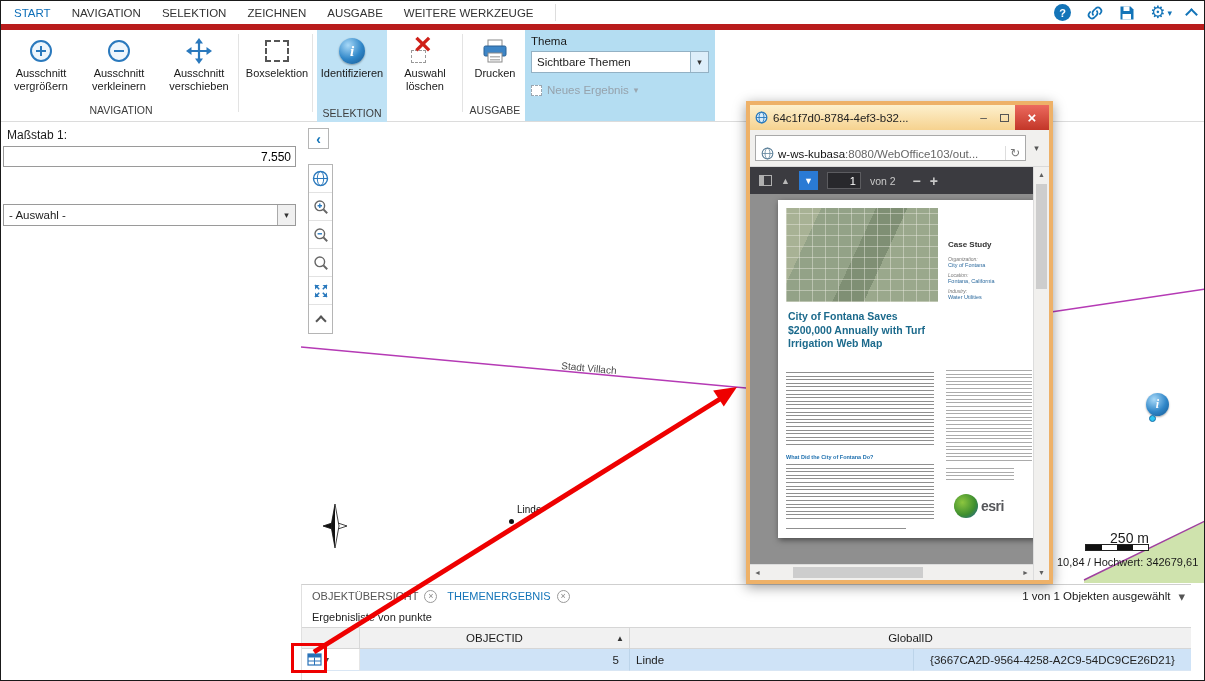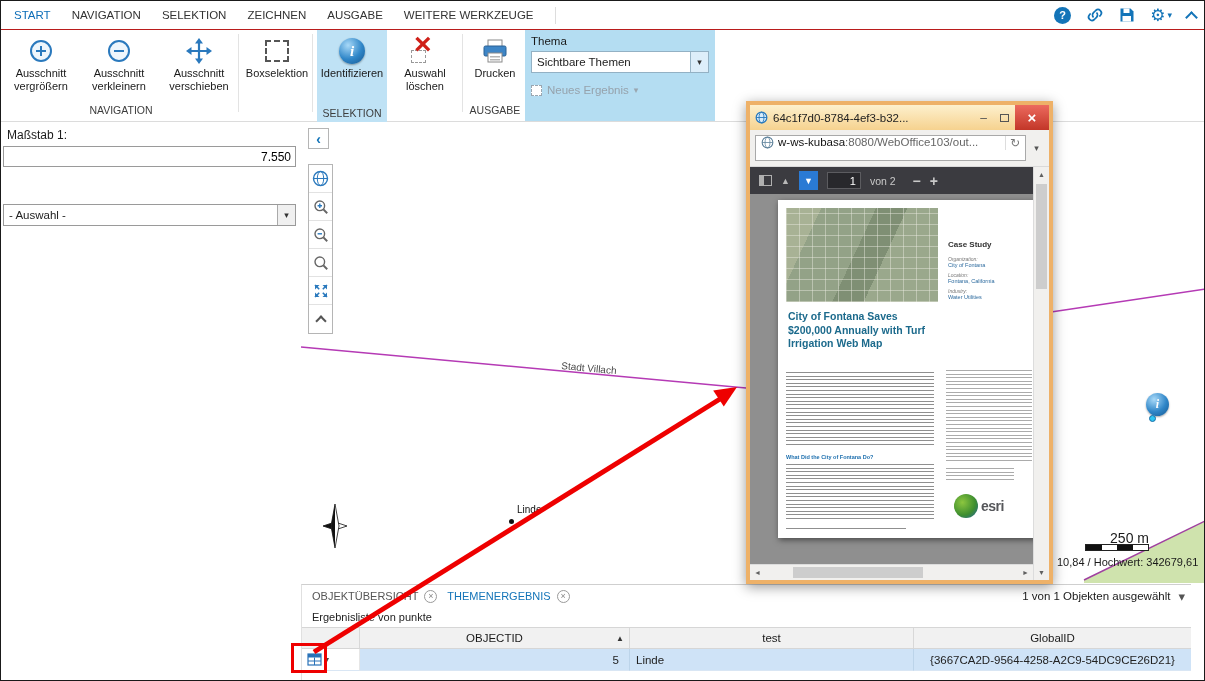--- a/index.html
+++ b/index.html
@@ -1,21 +1,21 @@
 <!DOCTYPE html>
 <html><head>
 <meta charset="utf-8">
 <style>
 *{margin:0;padding:0;box-sizing:border-box}
 html,body{width:1205px;height:681px}
 body{font-family:"Liberation Sans","DejaVu Sans",sans-serif;font-size:12px;color:#222;background:#fff}
 #stage{position:relative;width:1205px;height:681px;background:#fff;border:1px solid #1a1a1a;overflow:hidden}
 
 
-#menubar{position:absolute;left:0;top:0;width:1203px;height:29px;background:#fff;border-bottom:1px solid #b91c1c;display:flex;align-items:center;padding-left:13px;gap:21px;z-index:5}
+#menubar{position:absolute;left:0;top:0;width:1203px;height:29px;background:#fff;border-bottom:6px solid #b91c1c;display:flex;align-items:center;padding-left:13px;gap:21px;z-index:5}
 .mtab{font-size:11.5px;color:#333;white-space:nowrap;cursor:pointer}
 .mtab.active{color:#0d6eb8}
 .msep{width:1px;height:17px;background:#ddd}
 .micons{margin-left:auto;display:flex;align-items:center;gap:15px;padding-right:8px}
 .i-help{width:17px;height:17px;border-radius:50%;background:#1374b8;color:#fff;font-weight:bold;font-size:11px;display:flex;align-items:center;justify-content:center}
 .i-gear{font-size:17px;color:#1374b8;line-height:17px}
 .i-caret{font-size:9px;color:#1374b8}
 .chev-up{width:9px;height:9px;border-left:2px solid #1374b8;border-top:2px solid #1374b8;transform:rotate(45deg);margin-top:4px}
 .gearwrap{display:flex;align-items:center;gap:2px}
 
@@ -97,21 +97,21 @@
 .rowcaret{font-size:8px;color:#444}
 
 
 #popup{position:absolute;left:745px;top:100px;width:307px;height:483px;border:4px solid #eeb168;background:#fff;box-shadow:0 3px 12px rgba(0,0,0,.4);display:flex;flex-direction:column;z-index:40}
 #ptitle{flex:0 0 25px;background:linear-gradient(#fdf0cd,#f6d28f);display:flex;align-items:center;padding-left:5px}
 #ptitle .t{flex:1;font-size:11.5px;color:#222;margin-left:5px;white-space:nowrap;overflow:hidden}
 .winbtn{width:21px;height:25px;display:flex;align-items:center;justify-content:center;color:#555;font-size:12px;cursor:pointer}
 .maxbox{width:9px;height:8px;border:1px solid #555}
 #pclose{width:34px;height:25px;background:linear-gradient(#ec6a5e,#c23628);color:#fff;font-size:15px;font-weight:bold;display:flex;align-items:center;justify-content:center;cursor:pointer}
 #addr{flex:0 0 37px;background:#f1f0ee;border-bottom:1px solid #d9d9d9;display:flex;align-items:center;padding:0 5px;gap:3px}
-#addr-input{flex:1;height:26px;border:1px solid #a9a9a9;background:#fff;display:flex;align-items:flex-start;padding:0 5px;gap:4px;font-size:11.5px;overflow:hidden}
+#addr-input{flex:1;height:26px;border:1px solid #a9a9a9;background:#fff;display:flex;align-items:flex-end;padding:0 5px;gap:4px;font-size:11.5px;overflow:hidden}
 .addr-host{color:#111;white-space:nowrap}
 .addr-rest{color:#666;white-space:nowrap}
 #addr-refresh{margin-left:auto;color:#777;font-size:12px;border-left:1px solid #ddd;padding-left:4px;cursor:pointer}
 #addr-caret{width:15px;text-align:center;color:#555;font-size:9px;cursor:pointer}
 #pbody{flex:1;display:flex;min-height:0}
 #pmain{flex:1;display:flex;flex-direction:column;min-width:0}
 #pdfbar{flex:0 0 27px;background:#3b3b40;display:flex;align-items:center;gap:9px;padding:0 9px}
 #pb-side{width:13px;height:11px;border:1px solid #b0b0b0;position:relative;cursor:pointer}
 #pb-side::before{content:"";position:absolute;left:0;top:0;bottom:0;width:4px;background:#b0b0b0}
 .pb-ar{color:#b9b9b9;font-size:9px;cursor:pointer}
@@ -361,23 +361,20 @@
         <span class="st">1 von 1 Objekten ausgewählt</span>
         <span class="ch">▾</span>
       </div>
     </div>
     <div id="bp-list-title">Ergebnisliste von punkte</div>
     <div id="bp-head">
       <div class="hc gutter"></div>
       <div class="hc c1">
         <span>OBJECTID</span>
         <span class="sort">▲</span>
-      </div>
-      <div class="hc c2">
-        <span>test</span>
       </div>
       <div class="hc c3">
         <span>GlobalID</span>
       </div>
     </div>
     <div id="bp-row">
       <div class="rc gutter">
         <svg width="15" height="15" viewBox="0 0 15 15">
           <rect x="1" y="2" width="13" height="11" fill="#fff" stroke="#2a72b8" stroke-width="1.2"></rect>
           <rect x="1" y="2" width="13" height="3.5" fill="#2a72b8"></rect>

